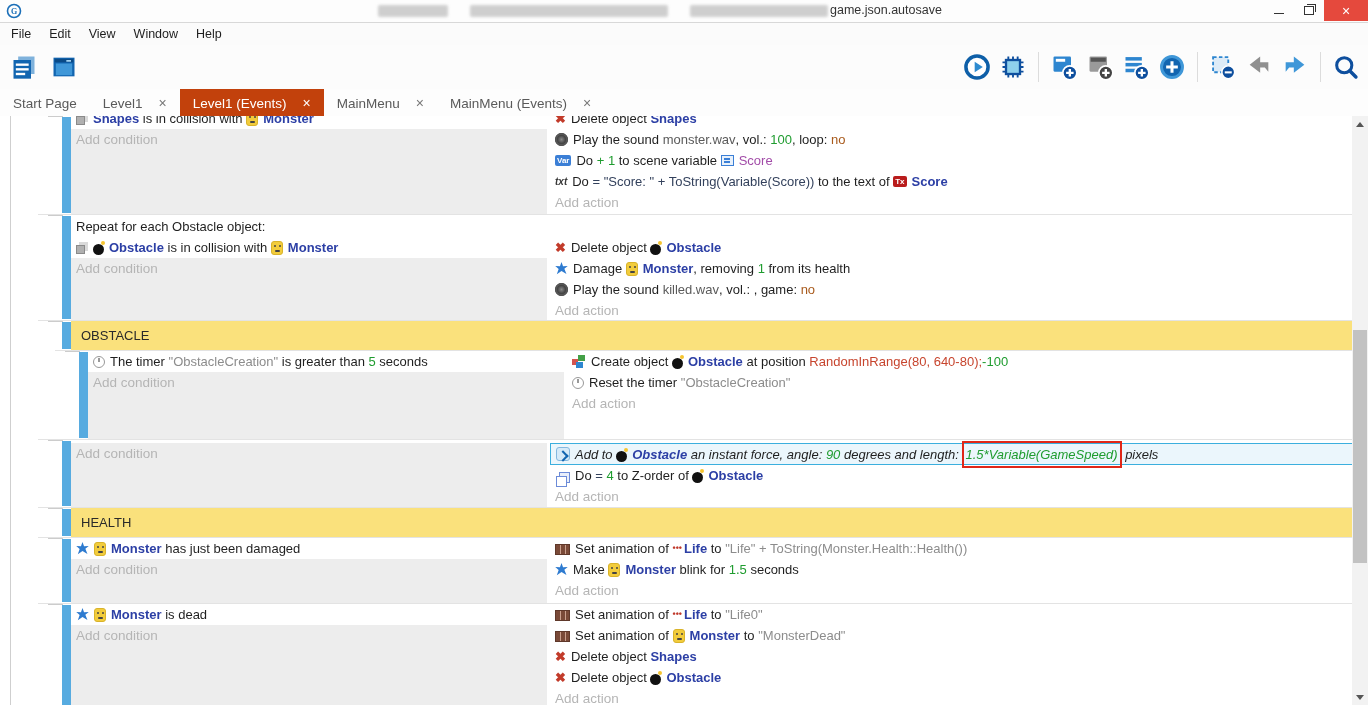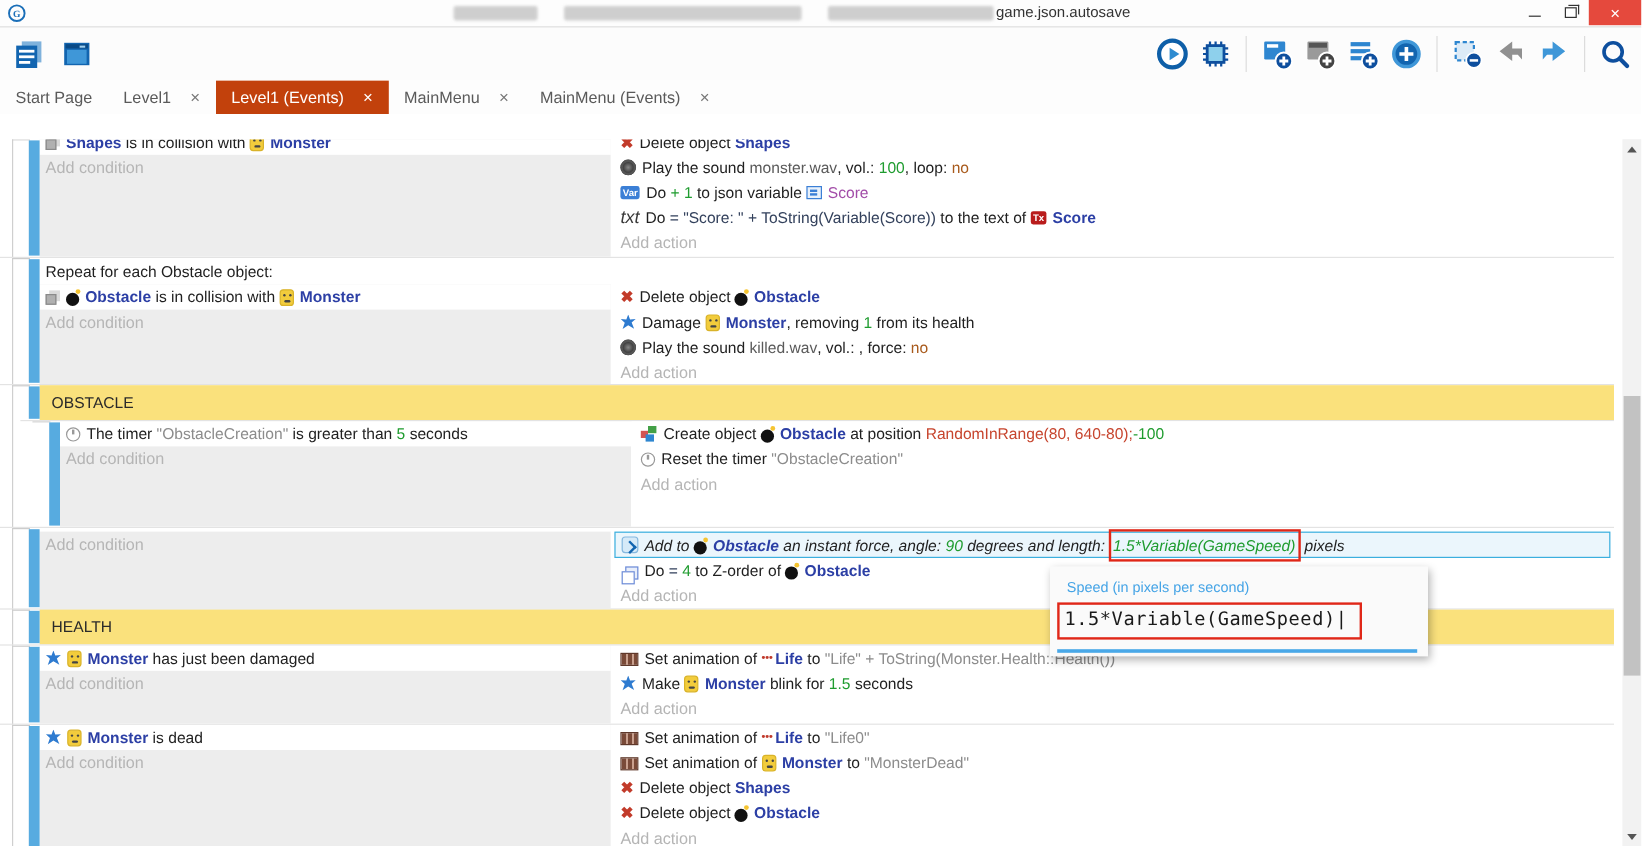--- a/index.html
+++ b/index.html
@@ -31,21 +31,21 @@
   .tb-sep{width:1px;height:30px;background:#DCDCDC;margin:0 5px;}
 
   
   .tabbar{height:28px;display:flex;align-items:stretch;background:#FDFDFD;}
   .tab{display:flex;align-items:center;gap:16px;padding:0 13px;font-size:13.5px;color:#5A5A5A;}
   .tab .tab-close{color:#777;font-size:14px;line-height:14px;}
   .tab.active{background:#c2410c;color:#fff;}
   .tab.active .tab-close{color:#fff;}
 
   
-  .content{position:absolute;left:0;top:116px;right:16px;bottom:0;background:#fff;overflow:hidden;}
+  .content{position:absolute;left:0;top:116px;right:16px;bottom:0;background:#fff;overflow:hidden;padding-left:38px;}
   .treeline{position:absolute;left:10px;top:0;bottom:0;width:1px;background:#CFCFCF;}
   .sheet{position:relative;width:1345px;}
   .row{position:relative;box-sizing:border-box;padding-left:33px;}
   .row:not(:first-child){border-top:1px solid #E3E3E3;}
   .row::before{content:"";position:absolute;left:10px;top:0;width:15px;height:1px;background:#CCC;}
   .row::after{content:"";position:absolute;left:24px;top:1px;bottom:1px;width:9px;background:#57ABE0;}
   .row.event{display:flex;flex-direction:column;overflow:hidden;}
   .yrow{display:flex;align-items:center;}
   .ycell{flex:1;align-self:stretch;background:#FAE17C;display:flex;align-items:center;padding-left:10px;
     font-size:13px;color:#2A2A2A;}
@@ -60,21 +60,21 @@
 
   
   .sg-p{color:#1F1F1F}.sg-o{color:#2C3FA5;font-weight:bold}.sg-g{color:#1F9C2F}
   .sg-v{color:#A24CA8}.sg-s{color:#8C8C8C}.sg-s2{color:#5A5A5A}.sg-e{color:#33415C}
   .sg-r{color:#C7452E}.sg-n{color:#A85A1C}
   .red-box{display:inline-flex;align-items:center;border:2px solid #E02718;padding:4px 2px;margin:-4px 0 -4px -1px;}
 
   
   .ic{display:inline-block;position:relative;margin-right:5px;flex:none;box-sizing:border-box;}
   .ic-delete{color:#C23B2A;font-weight:700;font-size:13px;line-height:13px;}
-  .ic-txt{font-style:italic;font-weight:400;color:#3A3A3A;font-size:15px;line-height:11px;}
+  .ic-txt{font-style:italic;font-weight:700;color:#3A3A3A;font-size:10px;line-height:11px;}
   .ic-varbox{background:#3B7FD6;color:#fff;font-size:8px;font-weight:700;padding:1px 2px;border-radius:2px;line-height:9px;}
   .ic-textobj{background:#b91c1c;color:#fff;font-size:8px;font-weight:700;padding:1px 2px;border-radius:2px;line-height:9px;}
   .ic-lifedots{color:#C0392B;font-size:9px;font-weight:700;line-height:9px;margin-right:2px;letter-spacing:0;}
   .ic-sound{width:13px;height:13px;border-radius:50%;background:radial-gradient(circle at 50% 50%,#888 0%,#333 55%,#111 100%);box-shadow:inset 0 0 0 2px #555;}
   .ic-timer{width:12px;height:12px;border:1.5px solid #999;border-radius:50%;background:#fff;}
   .ic-timer::before{content:"";position:absolute;left:4px;top:1.5px;width:1.5px;height:4px;background:#999;}
   .ic-bomb{width:11px;height:11px;background:#111;border-radius:50%;top:2px;}
   .ic-bomb::before{content:"";position:absolute;right:-1px;top:-3px;width:4px;height:4px;background:#F5C431;border-radius:50%;}
   .ic-monster{width:12px;height:14px;background:#F2CC3C;border-radius:3px;border:1px solid #D9B32A;}
   .ic-monster::before{content:"";position:absolute;left:2px;top:3px;width:2px;height:2px;border-radius:50%;background:#444;box-shadow:5px 0 0 #444;}
@@ -129,20 +129,27 @@
       <span class="winbtn">
           <span class="glyph-min"></span>
         </span>
       <span class="winbtn">
           <span class="glyph-max"></span>
         </span>
       <span class="winbtn close">×</span>
     </span>
   </div>
 
+  <div class="menubar">
+      <span class="menu-item">File</span>
+      <span class="menu-item">Edit</span>
+      <span class="menu-item">View</span>
+      <span class="menu-item">Window</span>
+      <span class="menu-item">Help</span>
+    </div>
 
   <div class="toolbar">
     <div class="tb-left">
         <button class="tbtn">
           <svg viewBox="0 0 24 24">
             <rect x="7" y="3" width="14" height="15" fill="#7FB2DC"></rect>
             <rect x="3" y="6" width="15" height="16" fill="#1265B0"></rect>
             <rect x="5" y="9" width="11" height="2" fill="#fff"></rect>
             <rect x="5" y="13" width="11" height="2" fill="#fff"></rect>
             <rect x="5" y="17" width="8" height="2" fill="#fff"></rect>
@@ -258,38 +265,38 @@
         <div class="row event" style="height: 98px;">
           <div style="margin-top: -8px; display: flex; flex-direction: column; flex: 1 1 0%;">
             <div class="cols">
               <div class="cond">
                 <div class="cline"><span class="ic ic-stack"></span><span class="sg-o">Shapes</span><span class="sg-p"> is in collision with </span><span class="ic ic-monster"></span><span class="sg-o">Monster</span></div>
                 <div class="addline">Add condition</div>
               </div>
               <div class="acts">
                 <div class="aline"><span class="ic ic-delete">✖</span><span class="sg-p">Delete object </span><span class="sg-o">Shapes</span></div>
                 <div class="aline"><span class="ic ic-sound"></span><span class="sg-p">Play the sound </span><span class="sg-s2">monster.wav</span><span class="sg-p">, vol.: </span><span class="sg-g">100</span><span class="sg-p">, loop: </span><span class="sg-n">no</span></div>
-                <div class="aline"><span class="ic ic-varbox">Var</span><span class="sg-p">Do </span><span class="sg-g">+ 1</span><span class="sg-p"> to json variable </span><span class="ic ic-scenevar"></span><span class="sg-v">Score</span></div>
+                <div class="aline"><span class="ic ic-varbox">Var</span><span class="sg-p">Do </span><span class="sg-g">+ 1</span><span class="sg-p"> to scene variable </span><span class="ic ic-scenevar"></span><span class="sg-v">Score</span></div>
                 <div class="aline"><span class="ic ic-txt">txt</span><span class="sg-p">Do </span><span class="sg-e">= "Score: " + ToString(Variable(Score))</span><span class="sg-p"> to the text of </span><span class="ic ic-textobj">Tx</span><span class="sg-o">Score</span></div>
                 <div class="addline">Add action</div>
               </div>
             </div>
           </div>
         </div>
         <div class="row event" style="height: 106px;">
           <div class="evheader"><span class="sg-p">Repeat for each Obstacle object:</span></div>
           <div class="cols">
             <div class="cond">
               <div class="cline"><span class="ic ic-stack"></span><span class="ic ic-bomb"></span><span class="sg-o">Obstacle</span><span class="sg-p"> is in collision with </span><span class="ic ic-monster"></span><span class="sg-o">Monster</span></div>
               <div class="addline">Add condition</div>
             </div>
             <div class="acts">
               <div class="aline"><span class="ic ic-delete">✖</span><span class="sg-p">Delete object </span><span class="ic ic-bomb"></span><span class="sg-o">Obstacle</span></div>
               <div class="aline"><span class="ic ic-burst"></span><span class="sg-p">Damage </span><span class="ic ic-monster"></span><span class="sg-o">Monster</span><span class="sg-p">, removing </span><span class="sg-g">1</span><span class="sg-p"> from its health</span></div>
-              <div class="aline"><span class="ic ic-sound"></span><span class="sg-p">Play the sound </span><span class="sg-s2">killed.wav</span><span class="sg-p">, vol.: , force: </span><span class="sg-n">no</span></div>
+              <div class="aline"><span class="ic ic-sound"></span><span class="sg-p">Play the sound </span><span class="sg-s2">killed.wav</span><span class="sg-p">, vol.: , game: </span><span class="sg-n">no</span></div>
               <div class="addline">Add action</div>
             </div>
           </div>
         </div>
         <div class="row yrow" style="height: 30px;">
           <div class="ycell">OBSTACLE</div>
         </div>
         <div class="row event" style="height: 89px; margin-left: 17px;">
           <div class="cols">
             <div class="cond">
@@ -341,27 +348,20 @@
               <div class="aline"><span class="ic ic-anim"></span><span class="sg-p">Set animation of </span><span class="ic ic-lifedots">•••</span><span class="sg-o">Life</span><span class="sg-p"> to </span><span class="sg-s">"Life0"</span></div>
               <div class="aline"><span class="ic ic-anim"></span><span class="sg-p">Set animation of </span><span class="ic ic-monster"></span><span class="sg-o">Monster</span><span class="sg-p"> to </span><span class="sg-s">"MonsterDead"</span></div>
               <div class="aline"><span class="ic ic-delete">✖</span><span class="sg-p">Delete object </span><span class="sg-o">Shapes</span></div>
               <div class="aline"><span class="ic ic-delete">✖</span><span class="sg-p">Delete object </span><span class="ic ic-bomb"></span><span class="sg-o">Obstacle</span></div>
               <div class="addline">Add action</div>
             </div>
           </div>
         </div>
       </div>
 
-    <div class="popup">
-      <div class="popup-label">Speed (in pixels per second)</div>
-      <div class="popup-row">
-        <span class="red-box2"><span class="popup-value"><span>1.5*Variable(GameSpeed)</span><span>|</span></span></span>
-      </div>
-      <div class="popup-underline"></div>
-    </div>
   </div>
 
   <div class="scrollbar">
     <div class="sb-arrow sb-up">
         <span class="tri-up"></span>
       </div>
     <div class="sb-thumb"></div>
     <div class="sb-arrow sb-down">
         <span class="tri-down"></span>
       </div>

